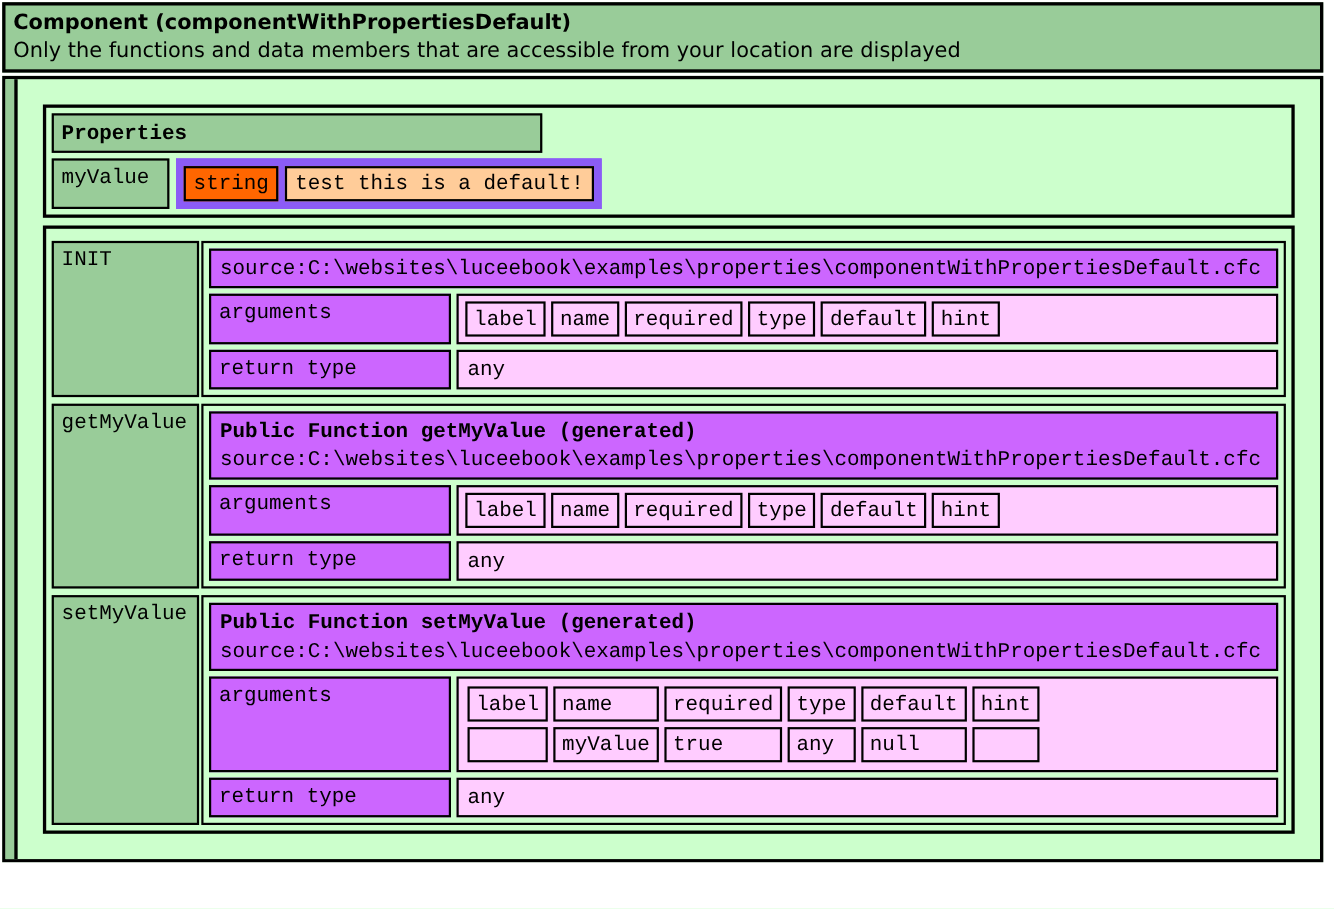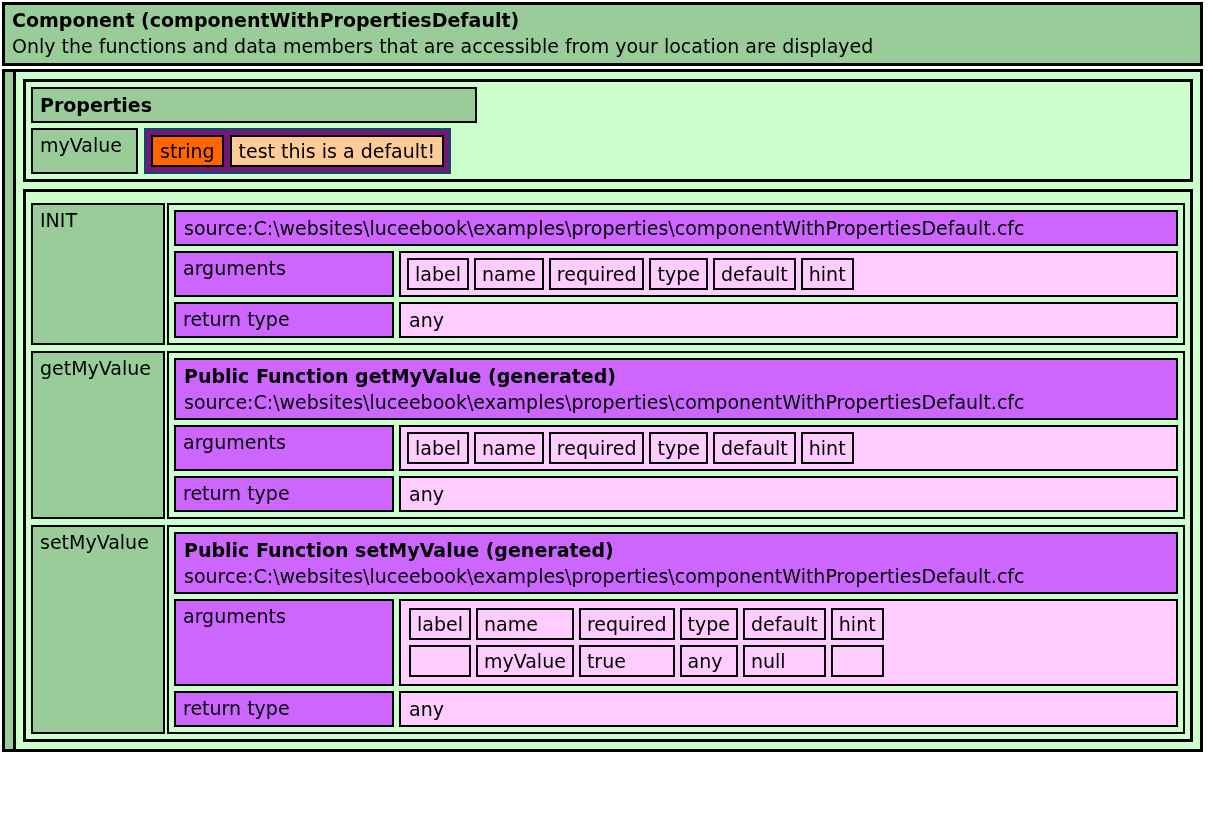--- a/index.html
+++ b/index.html
@@ -23,40 +23,40 @@
   .title-main { font-weight: 700; }
 
   
   .body-box {
     border: 3px solid #000;
     background: #CCFFCC;
     display: flex;
     align-items: stretch;
   }
   .side-bar { flex: 0 0 11px; background: #99CC99; border-right: 3px solid #000; }
-  .content  { flex: 1 1 auto; min-width: 0; padding: 7px; }
+  .content  { flex: 1 1 auto; min-width: 0; padding: 23px; font-family: Liberation Mono, monospace; }
 
   .section-box { border: 3px solid #000; background: #CCFFCC; padding: 5px; }
   .props-box { margin-bottom: 7px; }
 
   .hdr-cell {
     background: #99CC99;
     border: 2px solid #000;
     font-weight: 700;
     padding: 3px 7px;
   }
   .props-hdr { width: 446px; }
 
   .green-cell { background: #99CC99; border: 2px solid #000; padding: 2px 7px; }
 
   .prop-row { display: flex; gap: 6px; margin-top: 5px; align-items: stretch; }
   .prop-name { flex: 0 0 107px; }
   .prop-val-wrap {
-    border: 2px solid #0c4a6e;
-    background: #701a75;
+    border: 2px solid #8b5cf6;
+    background: #8b5cf6;
     padding: 5px;
     display: flex;
     gap: 6px;
     align-items: center;
   }
   .type-box    { background: #FF6600; border: 2px solid #000; padding: 1px 7px; white-space: nowrap; }
   .default-box { background: #FFCC99; border: 2px solid #000; padding: 1px 7px; white-space: nowrap; }
 
   .func-row { display: flex; gap: 2px; margin-top: 6px; align-items: stretch; }
   .func-key { flex: 0 0 134px; }

